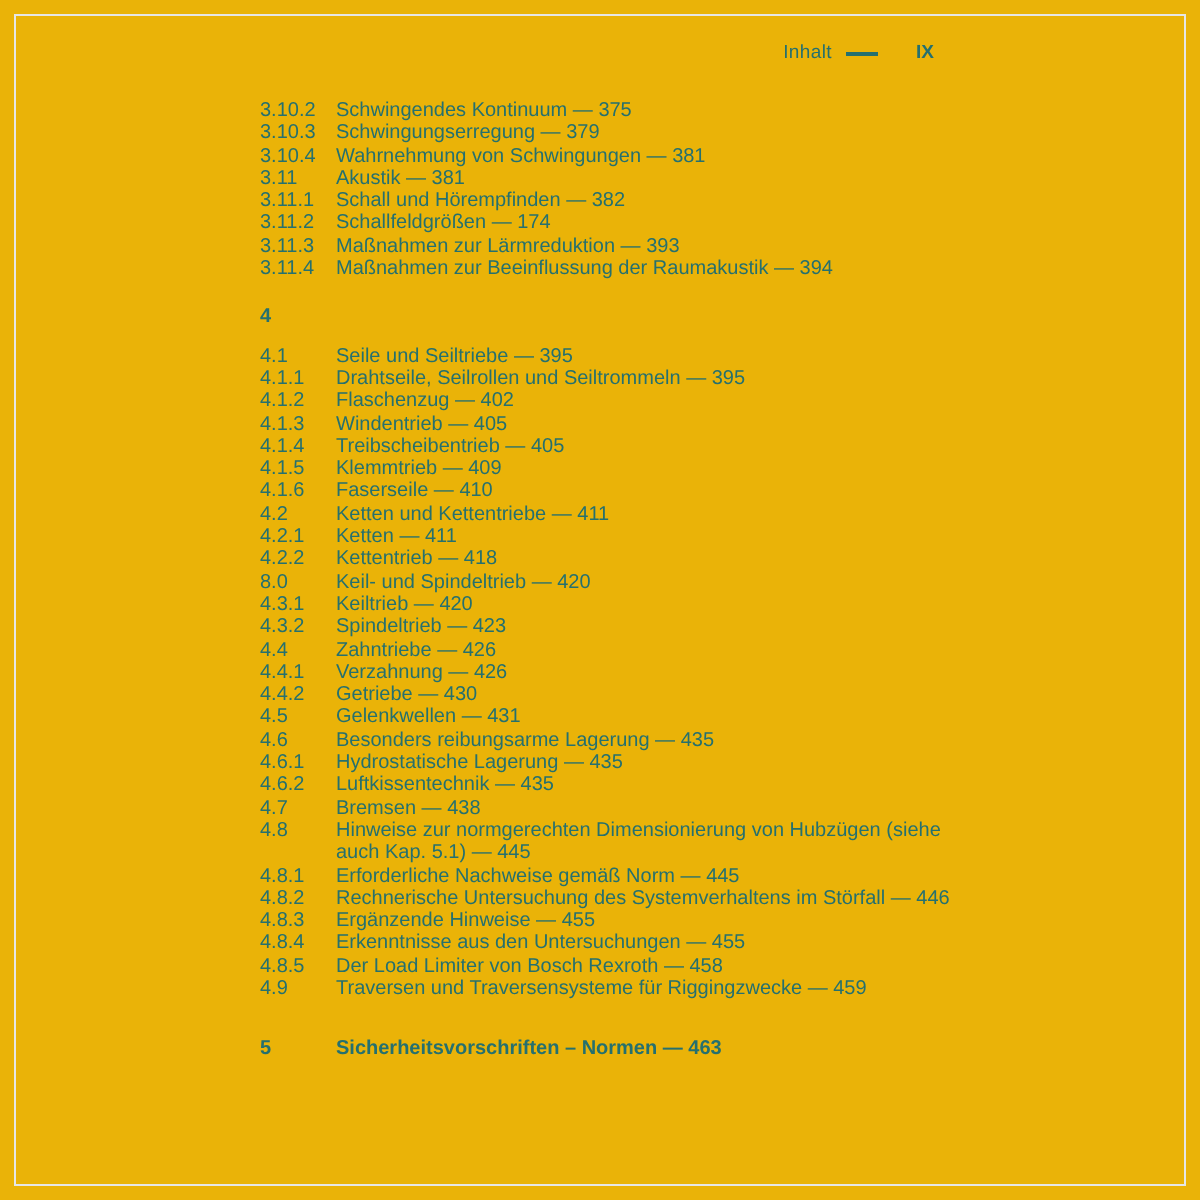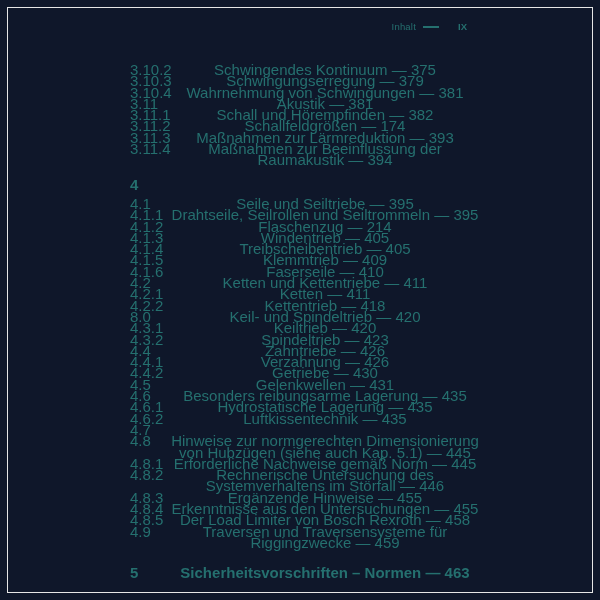--- a/index.html
+++ b/index.html
@@ -5,21 +5,21 @@
   html, body {
     margin: 0;
     padding: 0;
     background: #ffffff;
     font-family: "Liberation Sans", sans-serif;
   }
   .page {
     position: relative;
     width: 600px;
     height: 600px;
-    background: #0f172a;
+    background: #eab308;
     overflow: hidden;
   }
   .scan-frame {
     position: absolute;
     inset: 7px;
     border: 1px solid #e6e6e6;
     pointer-events: none;
   }
   .running-header {
     position: absolute;
@@ -34,30 +34,30 @@
   .running-header .hdr-label { letter-spacing: 0.2px; }
   .running-header .hdr-rule {
     width: 16px;
     height: 2px;
     background: #25706f;
   }
   .running-header .hdr-page { font-weight: bold; margin-left: 12px; }
 
   .toc {
     position: absolute;
-    top: 64px;
+    top: 50px;
     left: 130px;
     width: 356px;
     color: #25706f;
-    font-size: 15px;
+    font-size: 10px;
     line-height: 11.3px;
   }
   .row { display: flex; }
   .row .num { flex: none; width: 38px; }
-  .row .title { width: 314px; text-align: center; }
+  .row .title { width: 314px; }
   .row.chapter { font-weight: bold; }
   .gap-s { margin-top: 8px; }
   .gap-m { margin-top: 13px; }
   .gap-l { margin-top: 19px; }
 </style>
 </head>
 <body>
 
 <div class="page">
   <div class="scan-frame"></div>
@@ -107,21 +107,21 @@
       <div class="row gap-s">
         <span class="num">4.1</span>
         <span class="title">Seile und Seiltriebe — <span class="pg">395</span></span>
       </div>
       <div class="row">
         <span class="num">4.1.1</span>
         <span class="title">Drahtseile, Seilrollen und Seiltrommeln — <span class="pg">395</span></span>
       </div>
       <div class="row">
         <span class="num">4.1.2</span>
-        <span class="title">Flaschenzug — <span class="pg">214</span></span>
+        <span class="title">Flaschenzug — <span class="pg">402</span></span>
       </div>
       <div class="row">
         <span class="num">4.1.3</span>
         <span class="title">Windentrieb — <span class="pg">405</span></span>
       </div>
       <div class="row">
         <span class="num">4.1.4</span>
         <span class="title">Treibscheibentrieb — <span class="pg">405</span></span>
       </div>
       <div class="row">
@@ -179,20 +179,21 @@
       <div class="row">
         <span class="num">4.6.1</span>
         <span class="title">Hydrostatische Lagerung — <span class="pg">435</span></span>
       </div>
       <div class="row">
         <span class="num">4.6.2</span>
         <span class="title">Luftkissentechnik — <span class="pg">435</span></span>
       </div>
       <div class="row">
         <span class="num">4.7</span>
+        <span class="title">Bremsen — <span class="pg">438</span></span>
       </div>
       <div class="row">
         <span class="num">4.8</span>
         <span class="title">Hinweise zur normgerechten Dimensionierung von Hubzügen (siehe auch Kap. 5.1) — <span class="pg">445</span></span>
       </div>
       <div class="row">
         <span class="num">4.8.1</span>
         <span class="title">Erforderliche Nachweise gemäß Norm — <span class="pg">445</span></span>
       </div>
       <div class="row">

